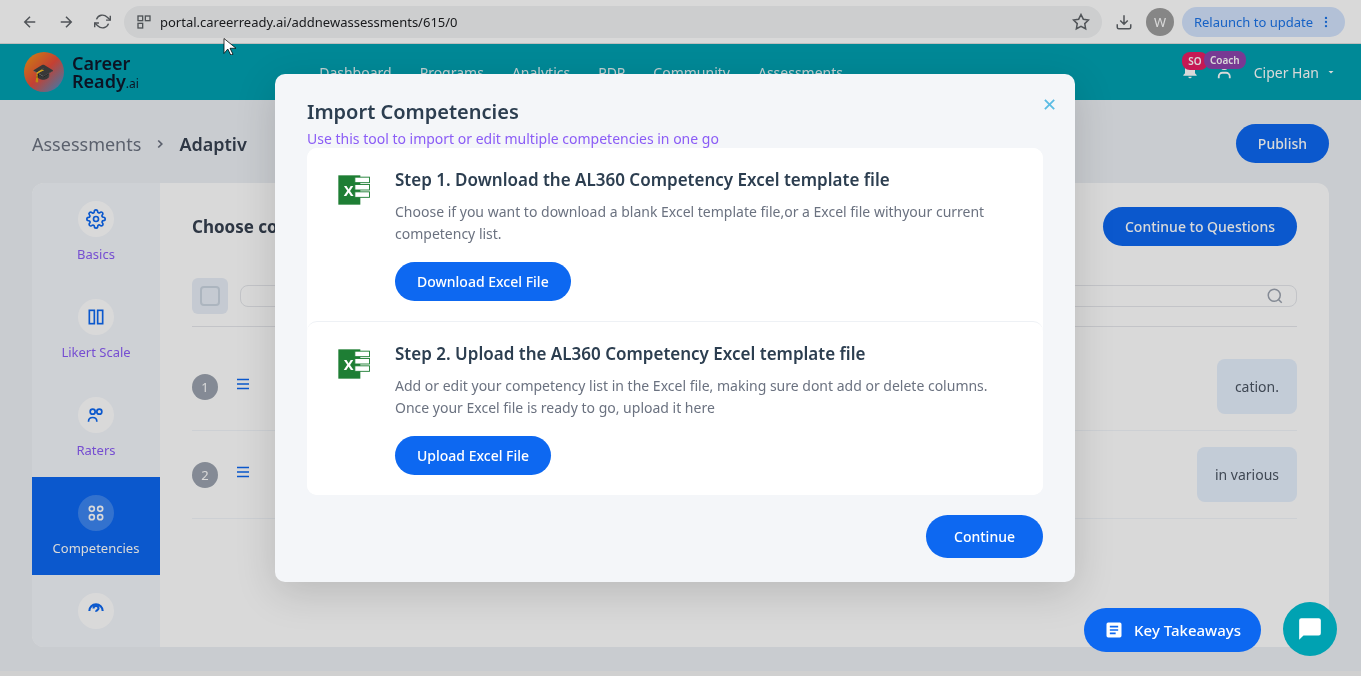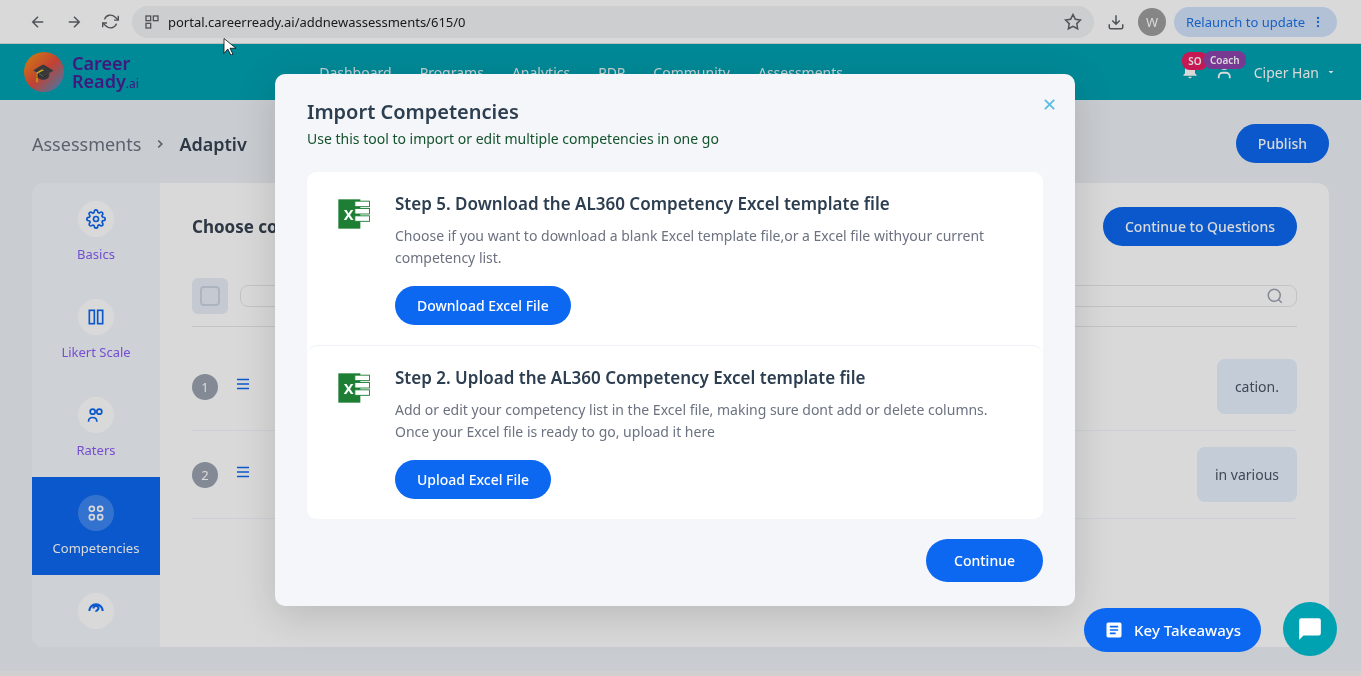--- a/index.html
+++ b/index.html
@@ -1,26 +1,26 @@
 <!DOCTYPE html>
 <html><head>
 <meta charset="utf-8">
 <style>
 *{margin:0;padding:0;box-sizing:border-box;font-family:system-ui,-apple-system,sans-serif}
 body{background:#f5f5f5;width:1361px;height:676px;overflow:hidden;position:relative}
-.browser-bar{height:44px;background:#fff;display:flex;align-items:center;padding:0 24px;gap:8px;border-bottom:1px solid #e0e0e0}
+.browser-bar{height:44px;background:#fff;display:flex;align-items:center;padding:0 16px;gap:8px;border-bottom:1px solid #e0e0e0}
 .nav-btn{width:28px;height:28px;display:flex;align-items:center;justify-content:center;color:#5f6368;cursor:pointer;border-radius:50%}
 .url-bar{flex:1;height:32px;background:#f1f3f4;border-radius:16px;display:flex;align-items:center;padding:0 12px;gap:8px;color:#202124;font-size:13px}
 .url-icon{width:16px;height:16px;color:#5f6368}
 .star-icon{color:#5f6368;cursor:pointer}
 .relaunch-btn{background:#d3e3fd;color:#1a73e8;padding:6px 12px;border-radius:16px;font-size:13px;display:flex;align-items:center;gap:6px;cursor:pointer}
 .header{height:56px;background:#00a2b2;display:flex;align-items:center;padding:0 24px;gap:24px;position:relative}
 .logo{display:flex;align-items:center;gap:8px}
 .logo-badge{width:40px;height:40px;border-radius:50%;background:linear-gradient(135deg,#f39c12,#e74c3c,#3498db);display:flex;align-items:center;justify-content:center;color:#fff;font-size:18px}
-.logo-text{color:#4c1d95;font-size:18px;font-weight:600;line-height:1}
+.logo-text{color:#0f172a;font-size:18px;font-weight:600;line-height:1}
 .logo-text small{font-size:12px;font-weight:400}
 .nav-links{display:flex;gap:28px;margin-left:auto;margin-right:auto}
 .nav-link{color:#fff;font-size:14px;cursor:pointer;opacity:.9}
 .header-right{display:flex;align-items:center;gap:16px;margin-left:auto}
 .bell-wrap{position:relative;color:#fff;cursor:pointer}
 .badge-pill{position:absolute;top:-8px;right:-8px;background:#e91e63;color:#fff;font-size:10px;padding:2px 6px;border-radius:8px;font-weight:600}
 .coach-wrap{position:relative;color:#fff;cursor:pointer}
 .user-menu{color:#fff;font-size:14px;cursor:pointer;display:flex;align-items:center;gap:6px}
 .page-body{padding:24px 32px;background:#edf0f5}
 .breadcrumb-row{display:flex;align-items:center;justify-content:space-between;margin-bottom:20px}
@@ -42,21 +42,21 @@
 .checkbox{width:20px;height:20px;border:2px solid #cbd5e1;border-radius:4px}
 .search-input{flex:1;border:1px solid #e5e7eb;border-radius:8px;padding:10px;position:relative}
 .search-icon-right{position:absolute;right:12px;top:50%;transform:translateY(-50%);color:#9ca3af}
 .comp-row{display:flex;align-items:center;gap:16px;padding:16px 0;border-bottom:1px solid #f1f5f9}
 .row-num{width:26px;height:26px;border-radius:50%;background:#9ca3af;color:#fff;display:flex;align-items:center;justify-content:center;font-size:13px}
 .drag-handle{color:#0d68f1;cursor:grab}
 .overlay{position:fixed;inset:0;background:rgba(0,0,0,.15);z-index:50}
 .modal{position:absolute;left:275px;top:74px;width:800px;background:#f4f6f9;border-radius:10px;z-index:60;box-shadow:0 10px 40px rgba(0,0,0,.15);padding:24px 32px}
 .modal-close{position:absolute;right:18px;top:18px;color:#5bbce4;cursor:pointer;font-size:18px}
 .modal-title{font-size:20px;color:#2c3e50;font-weight:600;margin-bottom:4px}
-.modal-sub{font-size:14px;color:#14532d;margin-bottom:24px}
+.modal-sub{font-size:14px;color:#8b5cf6;}
 .step-card{background:#fff;border-radius:10px;padding:20px 24px;display:flex;gap:20px;margin-bottom:0}
 .step-card + .step-card{border-top:1px solid #eef1f5}
 .steps-wrap{background:#fff;border-radius:10px}
 .excel-icon{width:44px;height:44px;flex-shrink:0}
 .step-title{font-size:17px;font-weight:600;color:#2c3e50;margin-bottom:10px}
 .step-desc{font-size:14px;color:#6b7280;margin-bottom:16px;line-height:1.6}
 .modal-footer{display:flex;justify-content:flex-end;margin-top:20px}
 .key-takeaways{position:fixed;right:100px;bottom:24px;background:#0d68f1;color:#fff;padding:12px 20px;border-radius:22px;font-size:15px;font-weight:500;display:flex;align-items:center;gap:10px;cursor:pointer;z-index:70}
 .chat-bubble{position:fixed;right:24px;bottom:20px;width:54px;height:54px;border-radius:50%;background:#00a2b2;color:#fff;display:flex;align-items:center;justify-content:center;cursor:pointer;z-index:70;font-size:26px}
 .avatar-circle{width:28px;height:28px;border-radius:50%;background:#9e9e9e;color:#fff;display:flex;align-items:center;justify-content:center;font-size:13px}
@@ -275,21 +275,21 @@
   <div class="steps-wrap">
     <div class="step-card">
       <svg class="excel-icon" viewBox="0 0 48 48">
           <rect x="8" y="8" width="24" height="32" fill="#1e7e34"></rect>
           <rect x="26" y="10" width="16" height="6" fill="#fff" stroke="#1e7e34"></rect>
           <rect x="26" y="18" width="16" height="6" fill="#fff" stroke="#1e7e34"></rect>
           <rect x="26" y="26" width="16" height="6" fill="#fff" stroke="#1e7e34"></rect>
           <text x="14" y="30" fill="#fff" font-size="16" font-weight="bold">X</text>
         </svg>
       <div>
-        <div class="step-title">Step 5. Download the AL360 Competency Excel template file</div>
+        <div class="step-title">Step 1. Download the AL360 Competency Excel template file</div>
         <div class="step-desc">Choose if you want to download a blank Excel template file,or a Excel file withyour current competency list.</div>
         <button class="btn btn-primary">Download Excel File</button>
       </div>
     </div>
     <div class="step-card">
       <svg class="excel-icon" viewBox="0 0 48 48">
           <rect x="8" y="8" width="24" height="32" fill="#1e7e34"></rect>
           <rect x="26" y="10" width="16" height="6" fill="#fff" stroke="#1e7e34"></rect>
           <rect x="26" y="18" width="16" height="6" fill="#fff" stroke="#1e7e34"></rect>
           <rect x="26" y="26" width="16" height="6" fill="#fff" stroke="#1e7e34"></rect>

